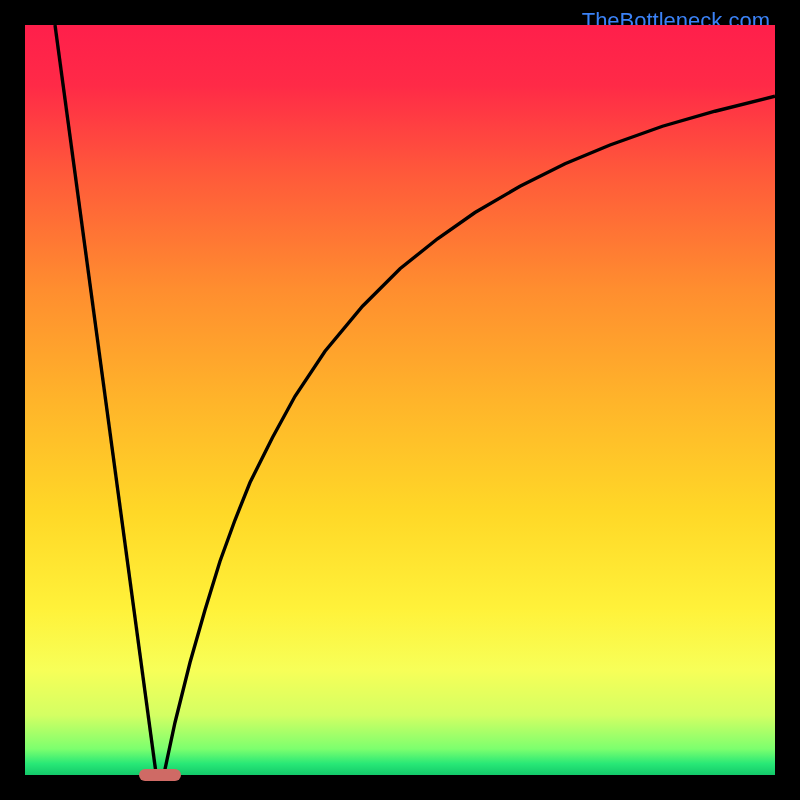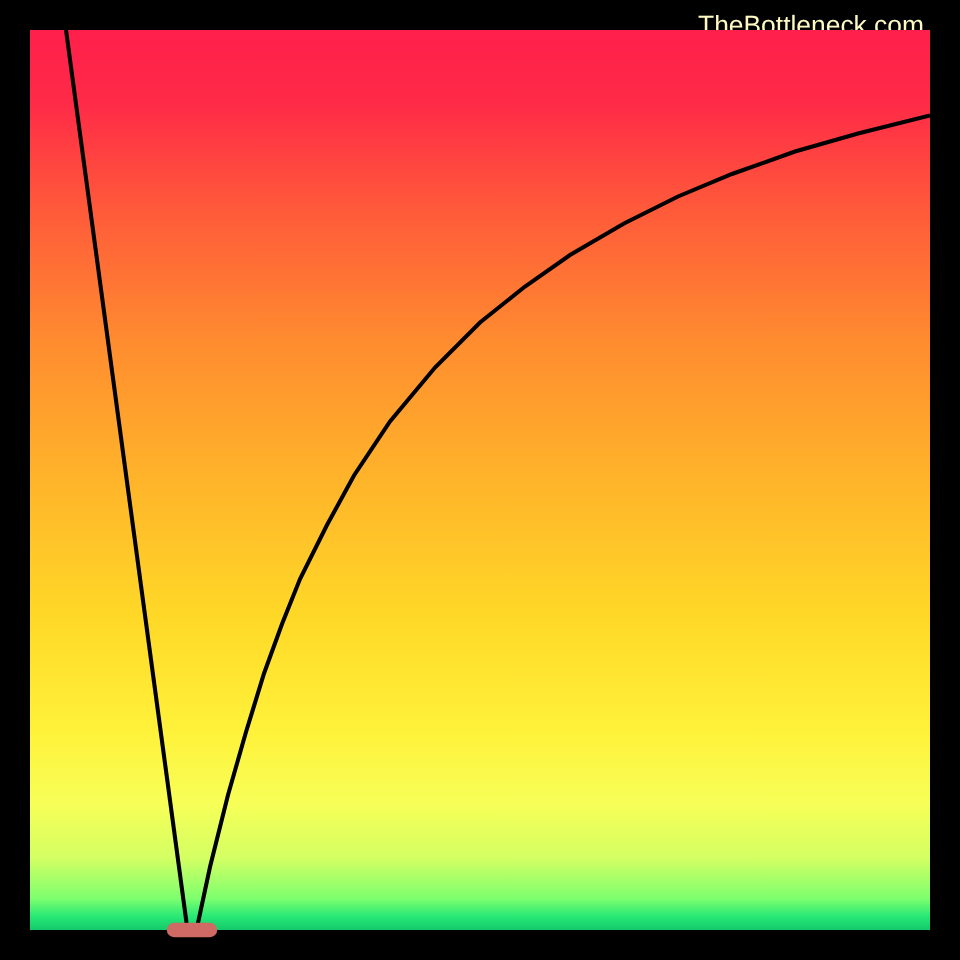--- a/index.html
+++ b/index.html
@@ -36,21 +36,21 @@
     top: 0;
     width: 100%;
     height: 100%;
   }
   .watermark {
     position: absolute;
     top: 8px;
     right: 30px;
     font-family: Arial, Helvetica, sans-serif;
     font-size: 22px;
-    color: #fef9c3;
+    color: #3b82f6;
     font-weight: 500;
   }
   .marker {
     position: absolute;
     background: #cf6a65;
     border-radius: 8px;
   }
 </style>
 </head>
 <body>

